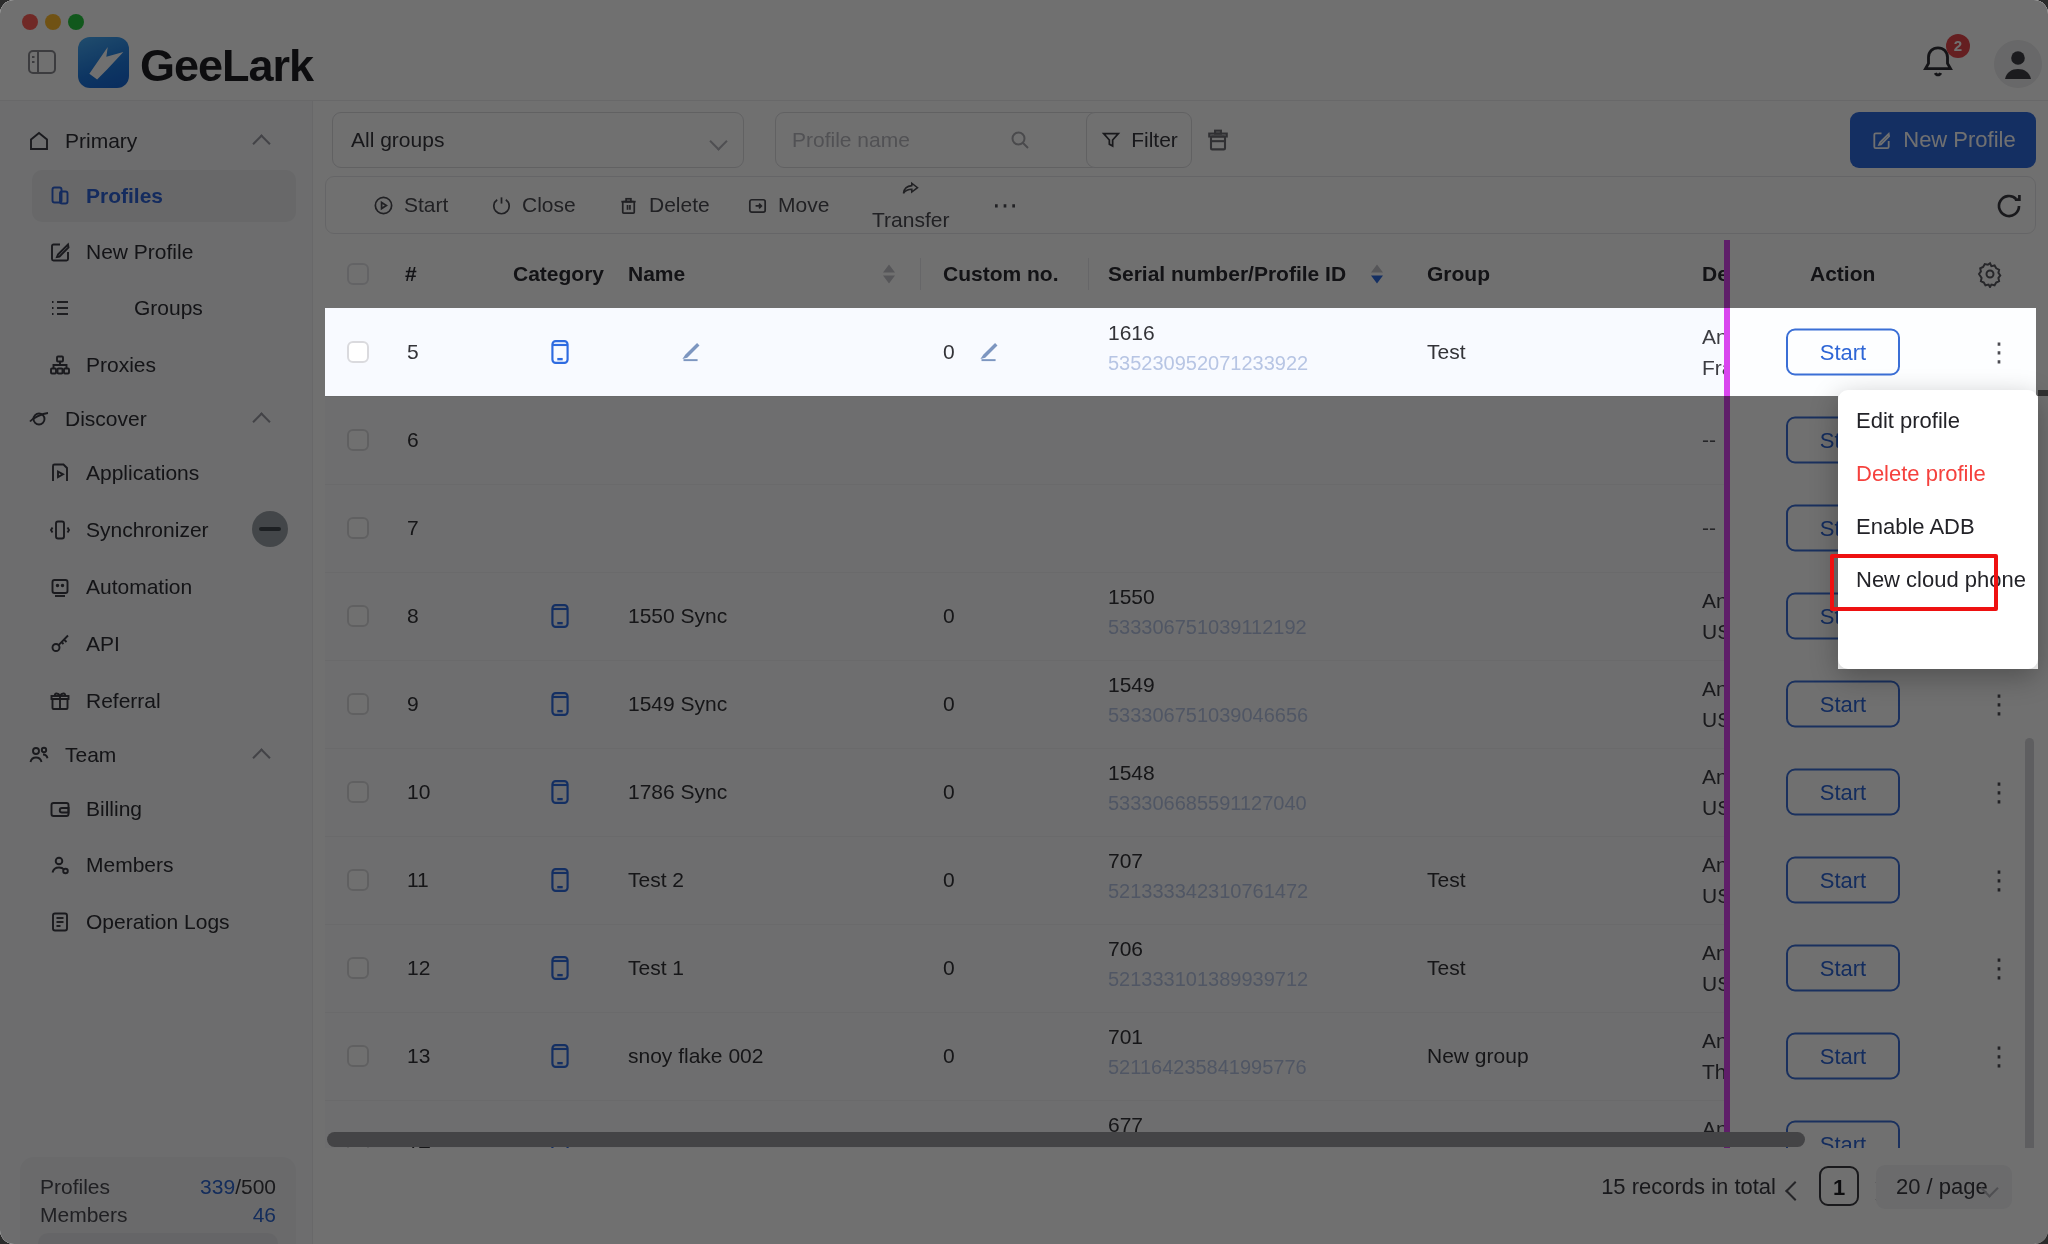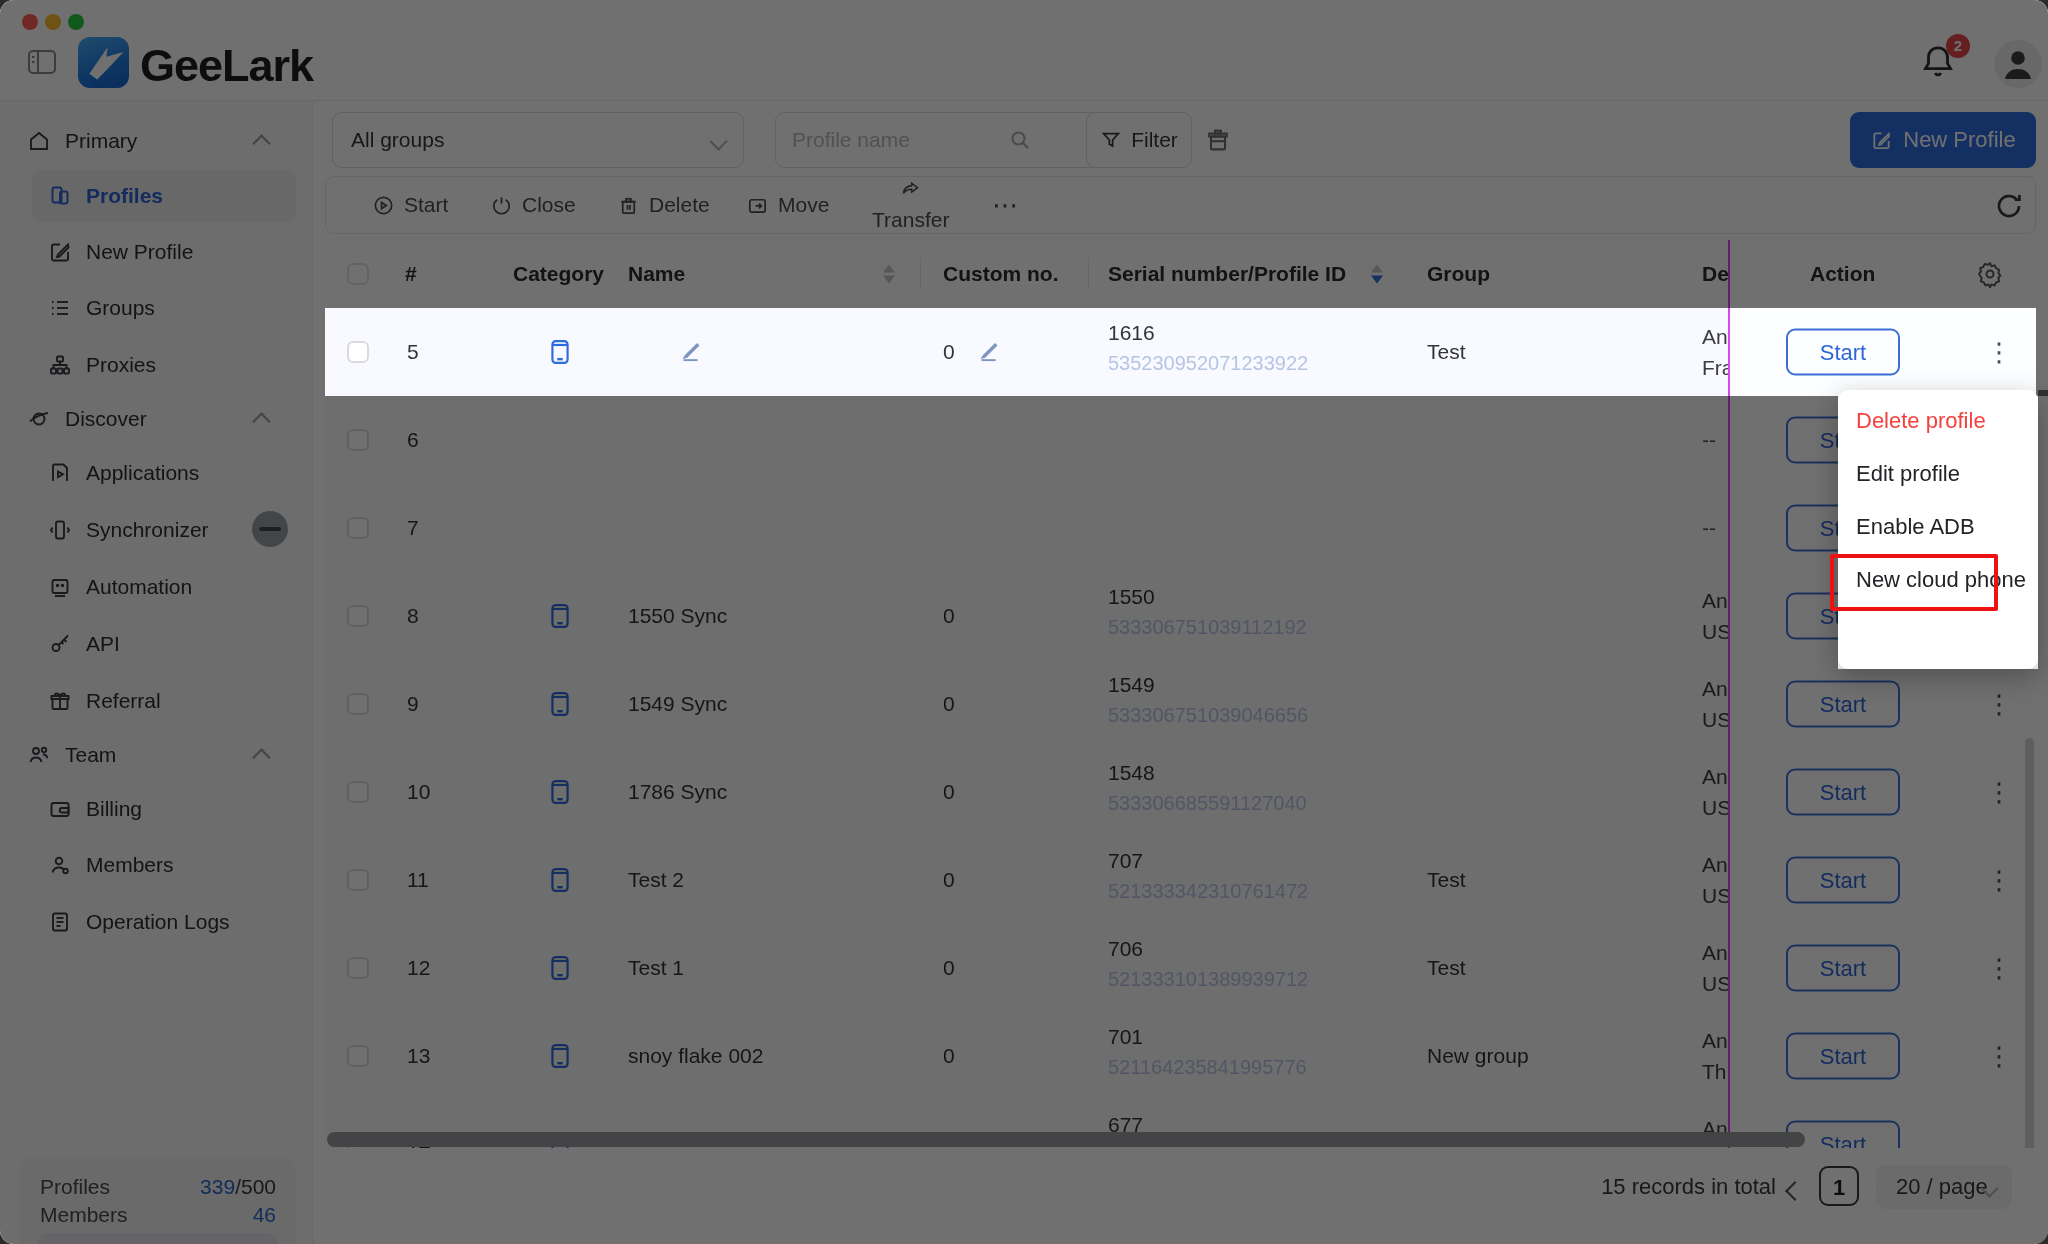--- a/index.html
+++ b/index.html
@@ -63,21 +63,21 @@
   .c-cat{left:222px;}
   .c-name{left:303px;}
   .c-serial{left:783px;top:13px;transform:none;}
   .s1{font-size:21px;color:#333338;}
   .s2{font-size:20px;color:#b7c5e4;margin-top:7px;}
   .c-custom{left:618px;}
   .c-group{left:1102px;}
   .c-dev{left:1377px;top:13px;transform:none;font-size:21px;color:#3c3c42;line-height:31px;}
   .c-dash{left:1377px;color:#55555b;}
   .pencil{width:26px;height:26px;color:#7d96c0;}
-  .c-act{position:absolute;right:0;top:0;bottom:0;width:306px;background:#fff;border-left:2px solid #d946ef;}
+  .c-act{position:absolute;right:0;top:0;bottom:0;width:306px;background:#fff;border-left:6px solid #d946ef;}
   .trow.hl .c-act{background:#fdfeff;}
   .btn-start{position:absolute;left:56px;top:50%;transform:translateY(-50%);width:114px;height:47px;border:2px solid #3b6fd6;border-radius:9px;background:transparent;color:#2f66d6;font-size:22px;font-family:"Liberation Sans",sans-serif;}
   .dots{position:absolute;left:250px;top:50%;transform:translateY(-50%);font-size:26px;color:#4c4c52;letter-spacing:0;background:none;border:none;}
   .gear{position:absolute;left:246px;top:50%;transform:translateY(-50%);width:28px;height:28px;color:#5a5a60;}
   .hscroll{position:absolute;left:2px;top:824px;width:1478px;height:15px;border-radius:8px;background:#9b9b9f;}
   .vscroll{position:absolute;right:2px;top:430px;width:9px;height:715px;border-radius:5px;background:#d6d6da;}
   
   .footer{position:absolute;left:325px;top:1148px;width:1711px;height:96px;background:#fff;}
   .total{position:absolute;right:260px;top:26px;font-size:22px;color:#3a3a40;}
   .pchev{position:absolute;top:36px;width:12px;height:12px;border-left:2.5px solid #55555b;border-bottom:2.5px solid #55555b;}
@@ -151,21 +151,21 @@
     </div>
     <div class="sitem" style="top:125px;">
       <span class="ic">
           <svg viewBox="0 0 24 24" width="24" height="24" fill="none" stroke="currentColor" stroke-width="1.9">
             <path d="M20 12v7a1.5 1.5 0 0 1-1.5 1.5h-13A1.5 1.5 0 0 1 4 19V6a1.5 1.5 0 0 1 1.5-1.5H12"></path>
             <path d="M10 14.5 20 4.5l.5 3-9 9-2.5.5Z"></path>
           </svg>
         </span>
       <span>New Profile</span>
     </div>
-    <div class="sitem" style="top:181px;">
+    <div class="sitem" style="top:181px;gap:48px;">
       <span class="ic">
           <svg viewBox="0 0 24 24" width="24" height="24" fill="none" stroke="currentColor" stroke-width="1.9">
             <line x1="9" y1="6" x2="20" y2="6"></line>
             <line x1="9" y1="12" x2="20" y2="12"></line>
             <line x1="9" y1="18" x2="20" y2="18"></line>
             <line x1="4" y1="6" x2="5.5" y2="6"></line>
             <line x1="4" y1="12" x2="5.5" y2="12"></line>
             <line x1="4" y1="18" x2="5.5" y2="18"></line>
           </svg>
         </span>
@@ -662,20 +662,20 @@
   </div>
 
   <div class="ov" style="left:0;top:0;width:2048px;height:308px;"></div>
   <div class="ov" style="left:0;top:308px;width:325px;height:88px;"></div>
   <div class="ov" style="left:2036px;top:308px;width:12px;height:88px;"></div>
   <div class="ov" style="left:0;top:396px;width:1838px;height:848px;"></div>
   <div class="ov" style="left:1838px;top:669px;width:210px;height:575px;"></div>
   <div class="ov" style="left:2038px;top:390px;width:10px;height:279px;"></div>
 
   <div class="menu">
+    <div class="mitem">Edit profile</div>
     <div class="mitem danger">Delete profile</div>
-    <div class="mitem">Edit profile</div>
     <div class="mitem">Enable ADB</div>
     <div class="mitem">New cloud phone</div>
   </div>
   <div class="hl-rect"></div>
 
 </div>
 
 </body></html>

